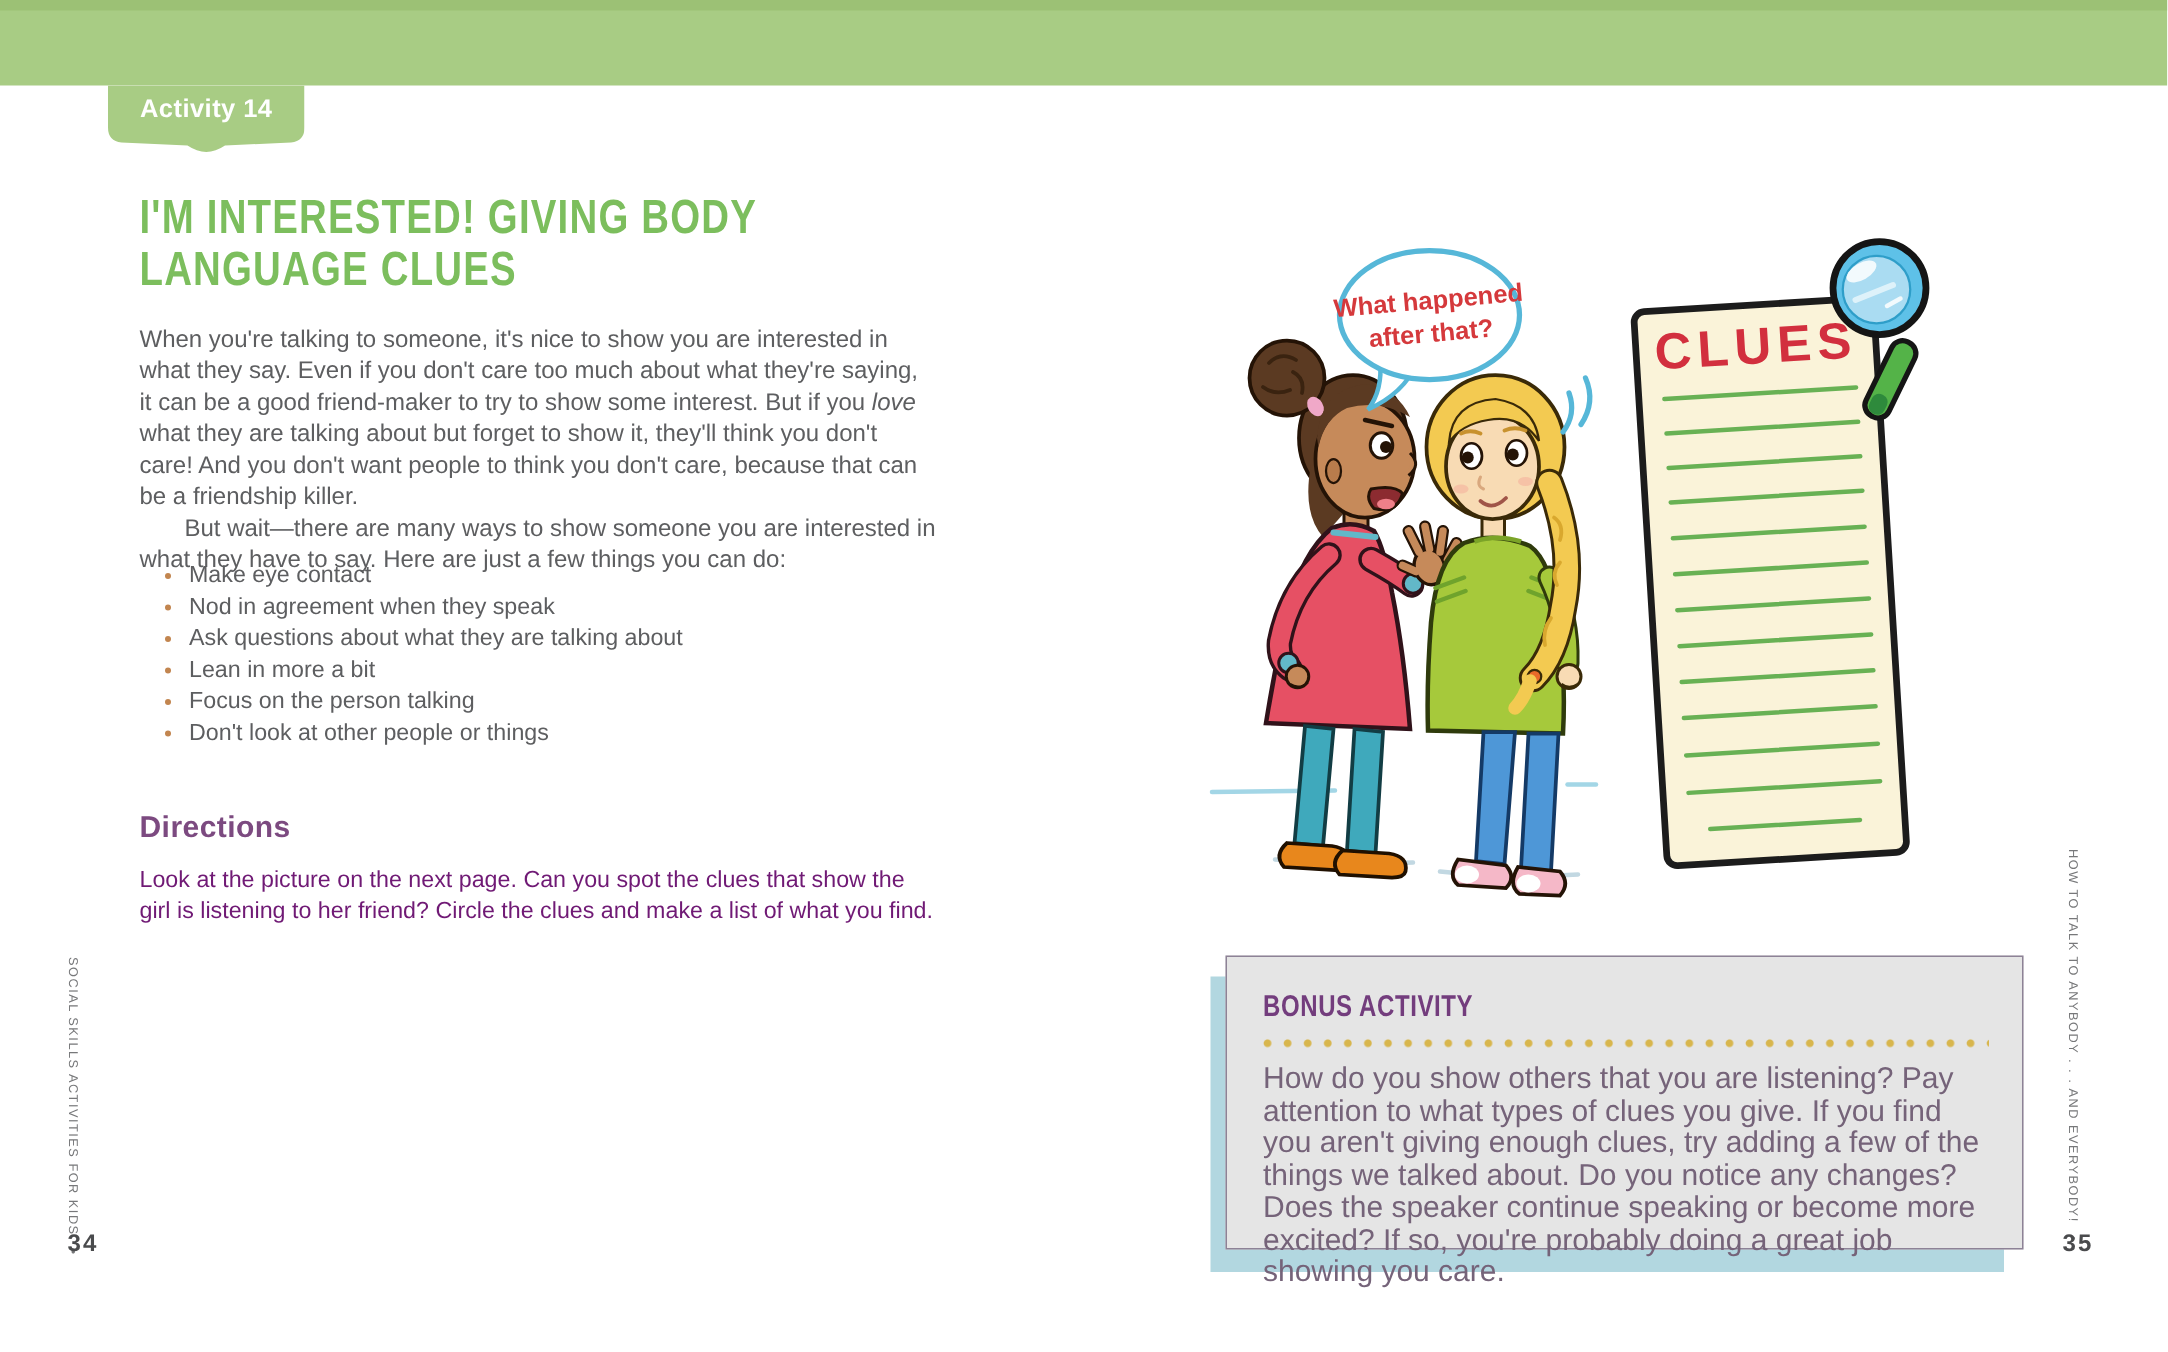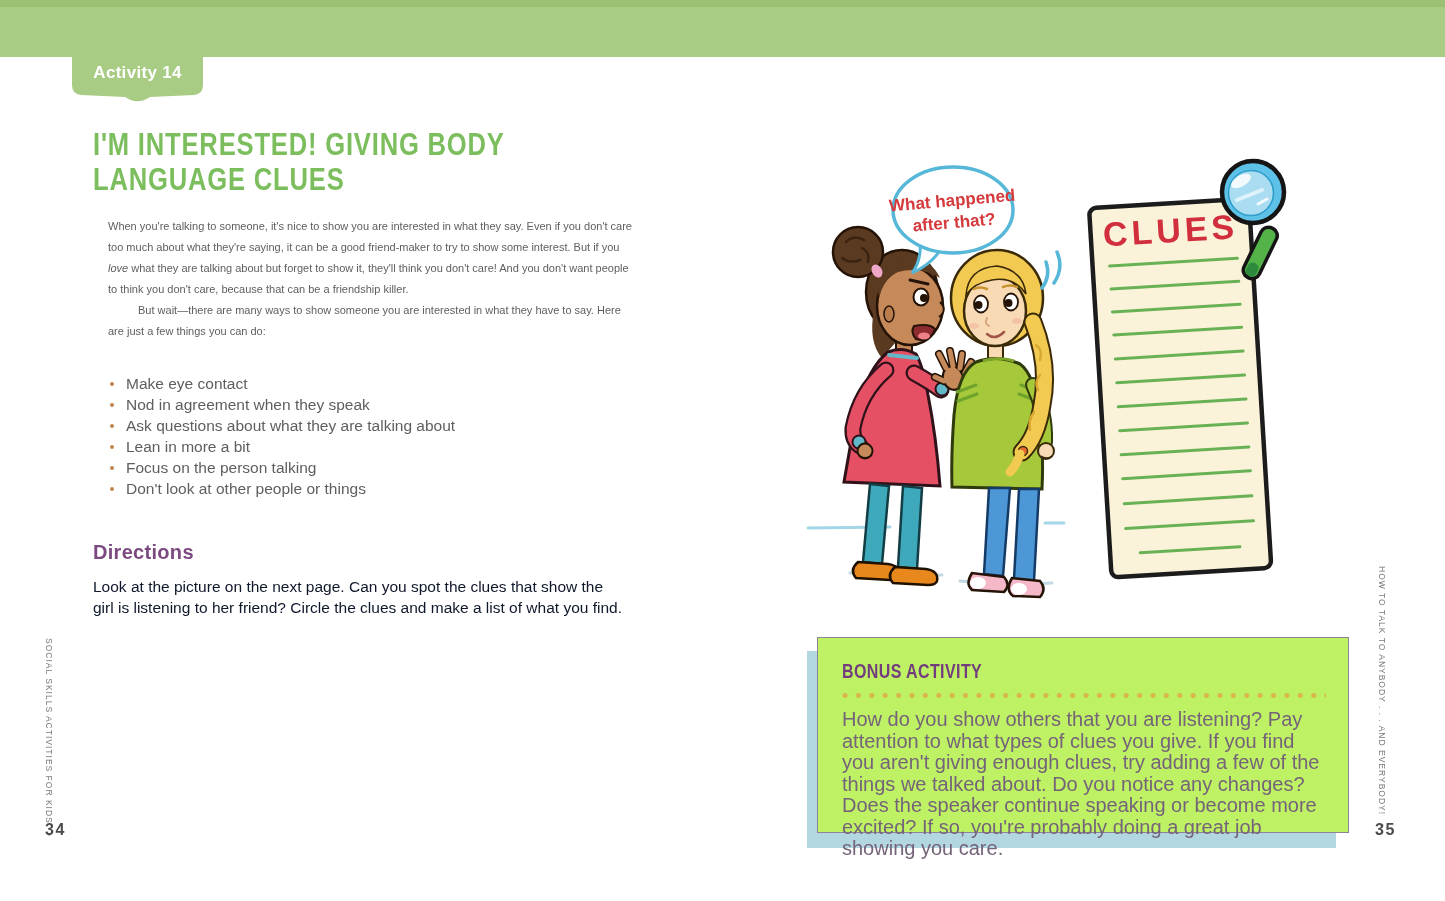--- a/index.html
+++ b/index.html
@@ -15,49 +15,49 @@
   .activity-tab-label {
     position:absolute; left:0; top:6px; width:131px; text-align:center;
     color:#ffffff; font-weight:bold; font-size:17px; letter-spacing:0.3px;
   }
   .title {
     position:absolute; left:93px; top:127px; color:#7cbe5d;
     font-size:32px; font-weight:bold; line-height:35px; letter-spacing:1px;
     transform:scaleX(0.8); transform-origin:0 0; white-space:nowrap;
   }
   .intro { position:absolute; left:93px; top:216px; width:531px;
-    font-size:11px; line-height:21px; color:#5d5e60;margin-left:15px; }
+    font-size:16px; line-height:21px; color:#5d5e60; }
   .intro .p2 { text-indent:30px; }
   .intro em { font-style:italic; }
   .bullets { position:absolute; left:93px; top:373px; width:531px; list-style:none; }
   .bullets li { position:relative; padding-left:33px; line-height:21px;
     font-size:15.5px; color:#5d5e60; }
   .bullets li::before { content:''; position:absolute; left:17px; top:9px;
     width:4px; height:4px; border-radius:50%; background:#c2854f; }
   .directions-h { position:absolute; left:93px; top:541px; color:#7c4a80;
     font-size:20px; font-weight:bold; letter-spacing:0.3px; }
   .directions-p { position:absolute; left:93px; top:576px; width:531px;
-    font-size:15.5px; line-height:21px; color:#0f172a; }
+    font-size:15.5px; line-height:21px; color:#701a75; }
 
   .v-footer { position:absolute; writing-mode:vertical-rl; text-orientation:mixed;
     font-size:8.5px; letter-spacing:1px; color:#77787a; }
   .v-footer .vsep { margin-top:9px; }
   .footer-left { left:44px; top:638px; }
   .footer-right { left:1377px; top:566px; }
   .pagenum { position:absolute; font-size:16px; font-weight:bold;
     letter-spacing:1.5px; color:#4a4b4d; }
   .pagenum-left { left:45px; top:821px; }
   .pagenum-right { left:1375px; top:821px; }
 
   .illustration { position:absolute; left:790px; top:140px; width:600px; height:470px; }
 
   .bonus-shadow { position:absolute; left:807px; top:651px; width:529px; height:197px;
     background:#b2d7e0; }
   .bonus-box { position:absolute; left:817px; top:637px; width:532px; height:196px;
-    background:#bef264; border:1.5px solid #8d8296; }
+    background:#e5e5e5; border:1.5px solid #8d8296; }
   .bonus-h { margin:22px 0 0 24px; color:#733d7d; font-size:20px; font-weight:bold;
     letter-spacing:0.5px; transform:scaleX(0.8); transform-origin:0 0; white-space:nowrap; }
   .bonus-dots { margin:9px 0 0 24px; width:484px; height:7px;
     background-image:radial-gradient(circle at 3px 3.5px, #d8b64d 2.2px, rgba(0,0,0,0) 2.9px);
     background-size:13.4px 7px; background-repeat:repeat-x; }
   .bonus-p { margin:10px 20px 0 24px; font-size:20px; line-height:21.5px; color:#756379; }
 </style>
 </head>
 <body>
 

